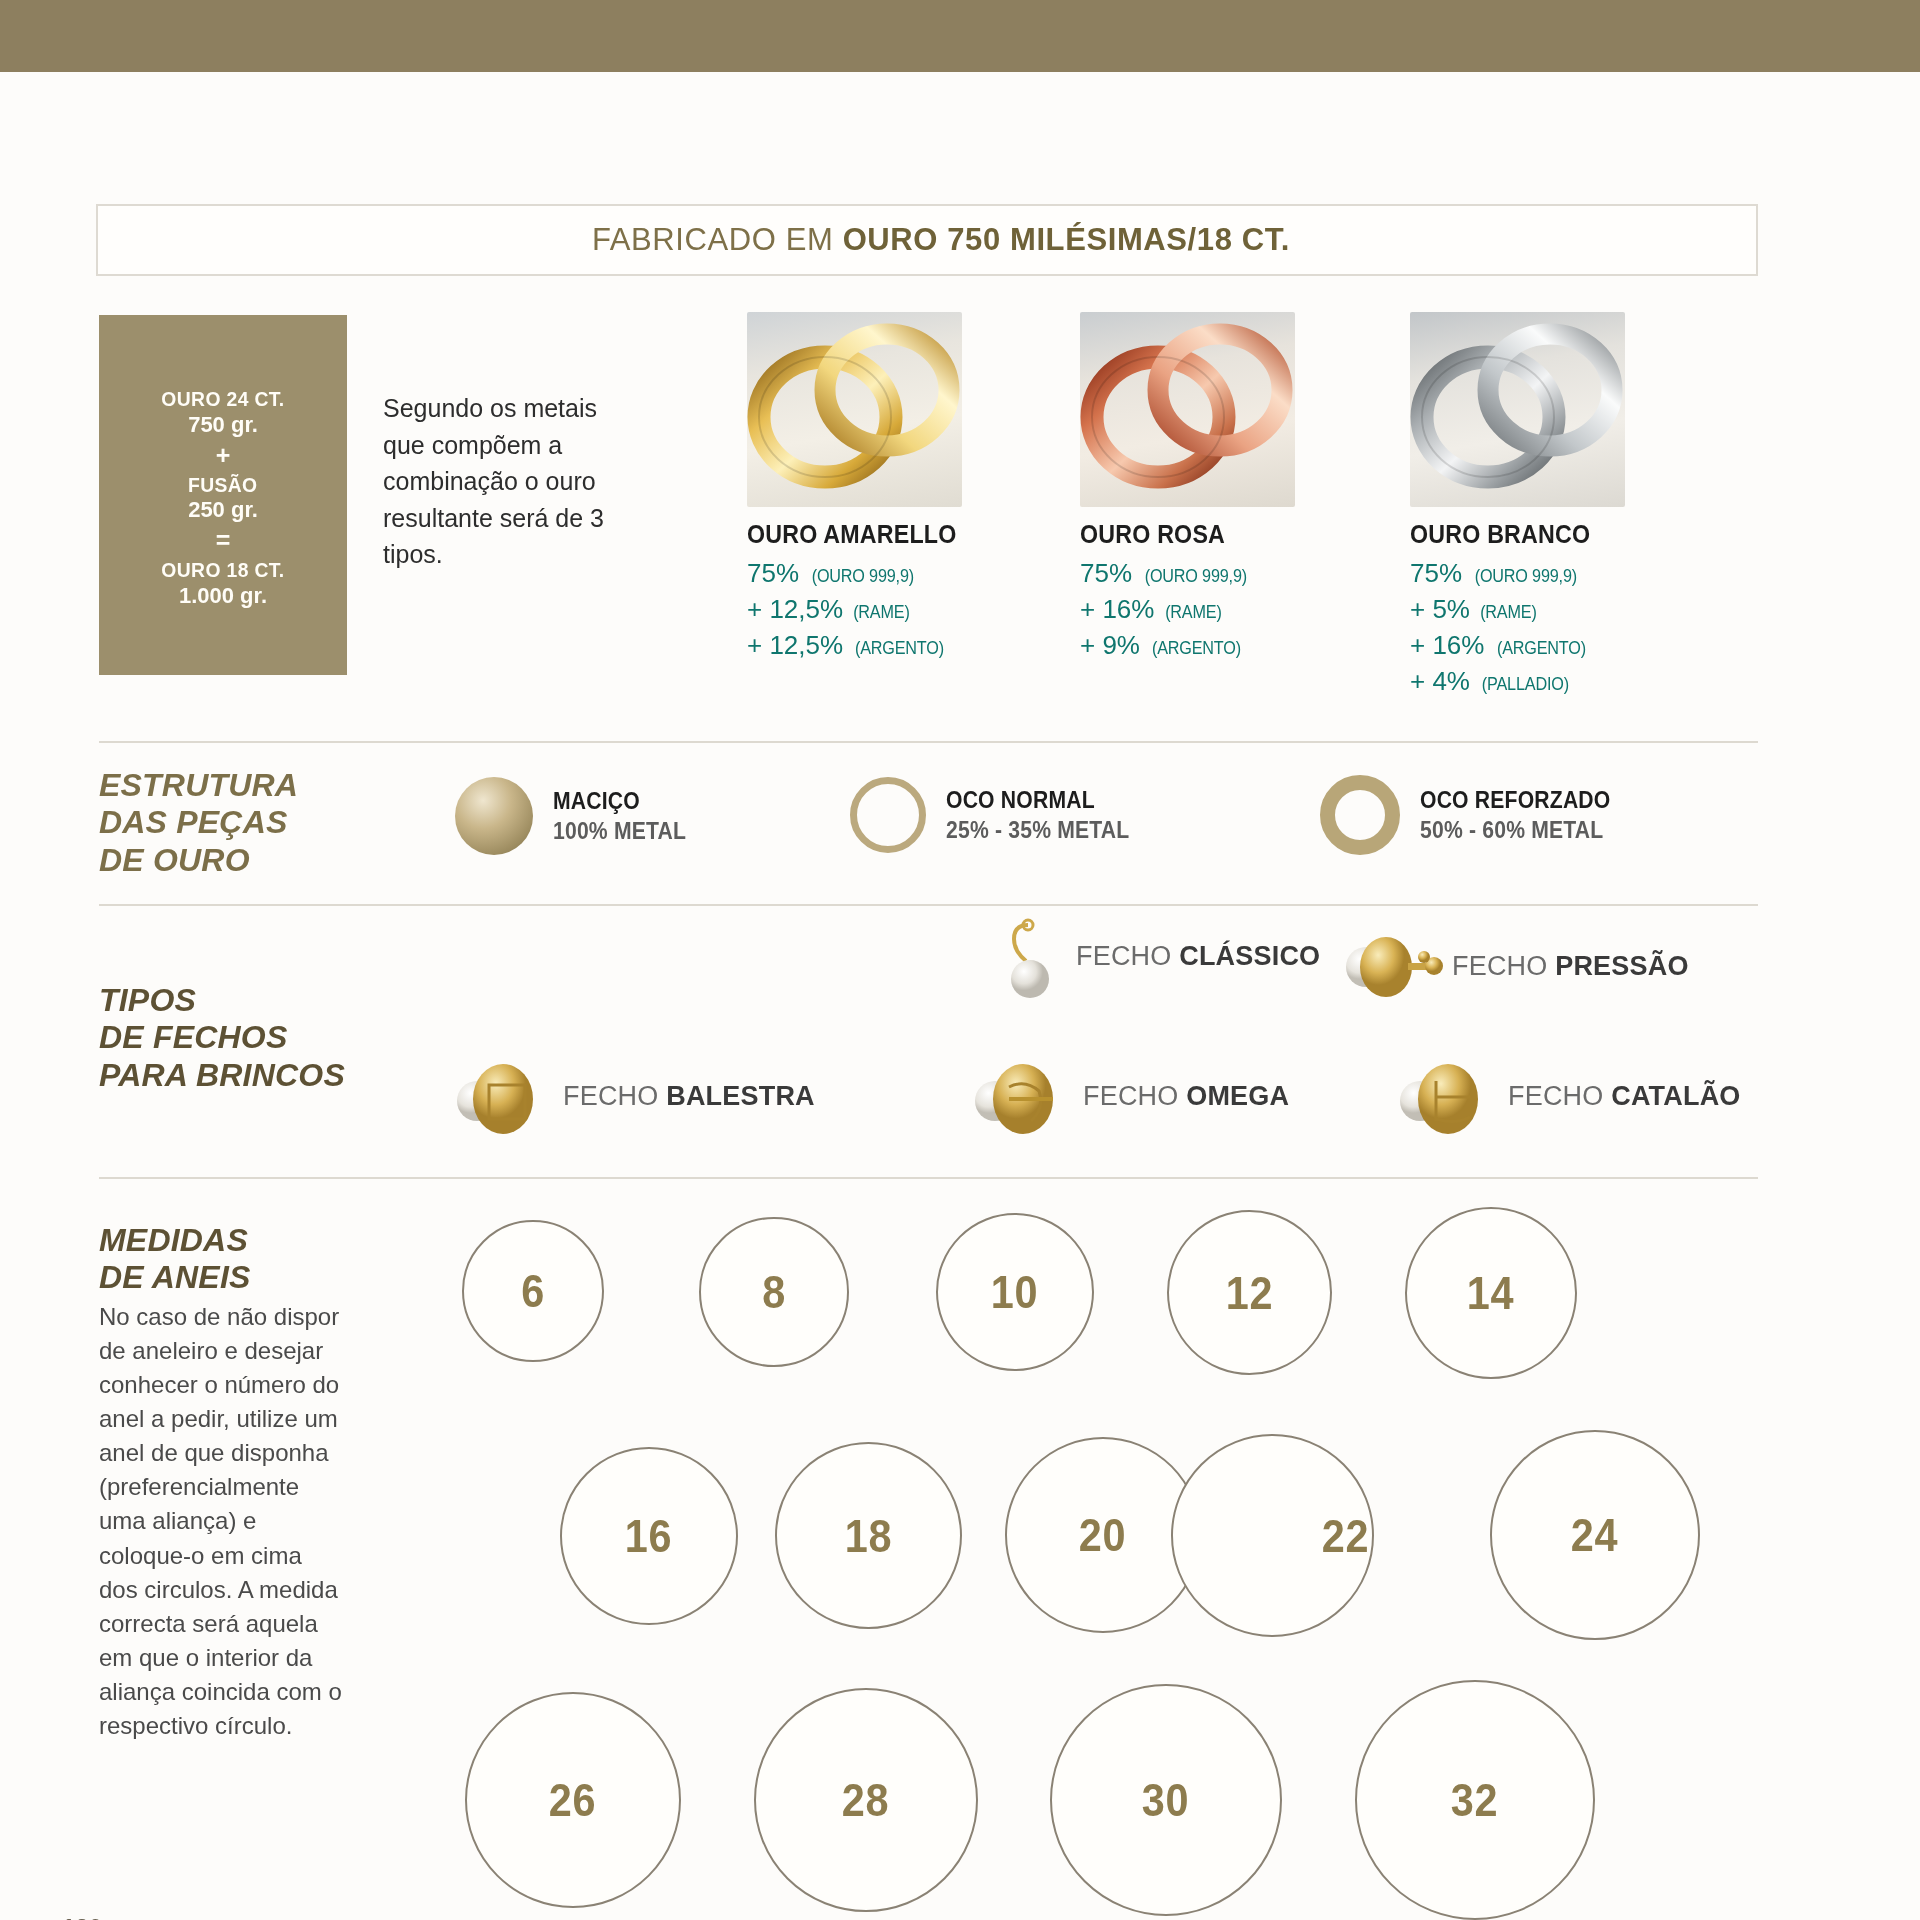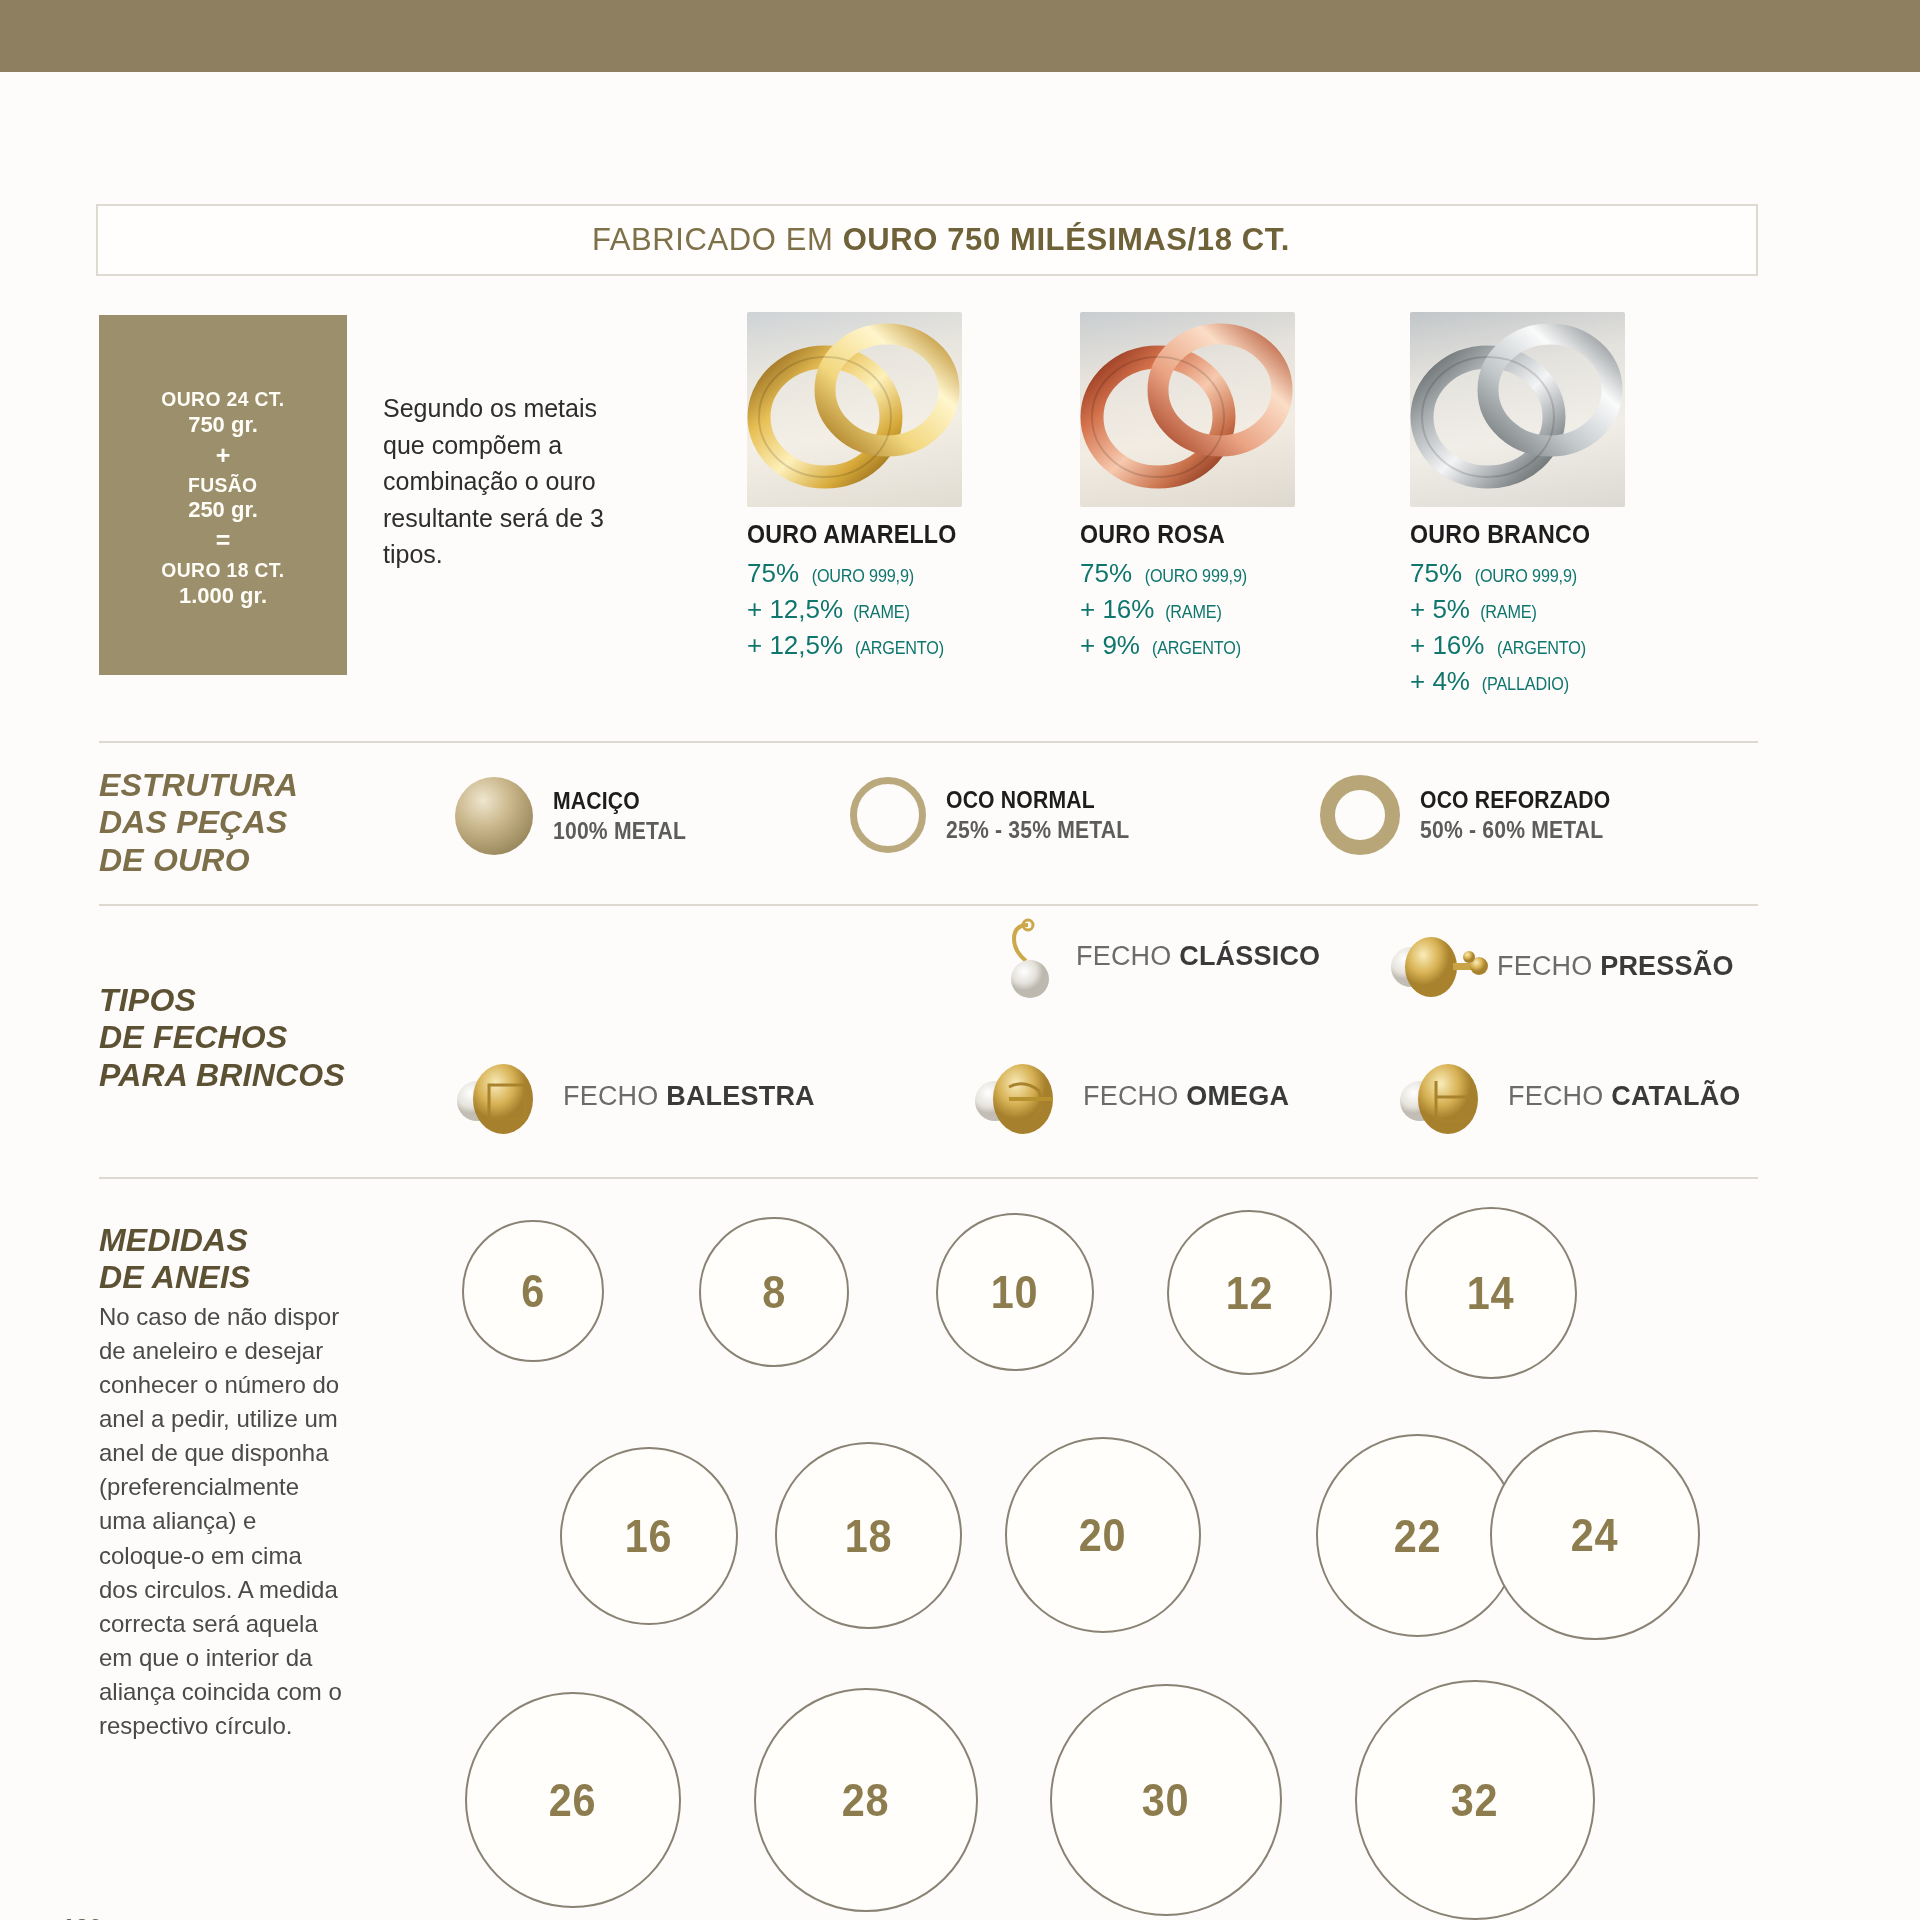--- a/index.html
+++ b/index.html
@@ -334,21 +334,21 @@
                 <stop offset="65%" stop-color="#e4e1da"></stop>
                 <stop offset="100%" stop-color="#bdb9b0"></stop>
               </radialGradient>
             </defs>
           <circle cx="30" cy="62" r="19" fill="url(#pearl1)"></circle>
         </svg>
       </div>
       <div class="fecho-label"><span>FECHO </span><b>CLÁSSICO</b></div>
     </div>
 
-    <div class="fecho" style="left:1389px; top:855px;">
+    <div class="fecho" style="left:1344px; top:855px;">
       <div class="ear">
         <svg width="105" height="80" viewBox="0 0 105 80">
           <defs>
               <radialGradient id="g2" cx="35%" cy="30%">
                 <stop offset="0%" stop-color="#f9ecba"></stop>
                 <stop offset="60%" stop-color="#d9b355"></stop>
                 <stop offset="100%" stop-color="#a8822d"></stop>
               </radialGradient>
           <radialGradient id="pearl2" cx="34%" cy="30%">
                 <stop offset="0%" stop-color="#ffffff"></stop>
@@ -464,21 +464,21 @@
 
     <div class="size-circle" style="left:560px; top:1375px; width:178px; height:178px;">
         <span>16</span>
       </div>
     <div class="size-circle" style="left:775px; top:1370px; width:187px; height:187px;">
         <span>18</span>
       </div>
     <div class="size-circle" style="left:1005px; top:1365px; width:196px; height:196px;">
         <span>20</span>
       </div>
-    <div class="size-circle" style="left:1316px; top:1362px; width:203px; height:203px;">
+    <div class="size-circle" style="left:1171px; top:1362px; width:203px; height:203px;justify-content:flex-end;">
         <span>22</span>
       </div>
     <div class="size-circle" style="left:1490px; top:1358px; width:210px; height:210px;">
         <span>24</span>
       </div>
 
     <div class="size-circle" style="left:465px; top:1620px; width:216px; height:216px;">
         <span>26</span>
       </div>
     <div class="size-circle" style="left:754px; top:1616px; width:224px; height:224px;">

